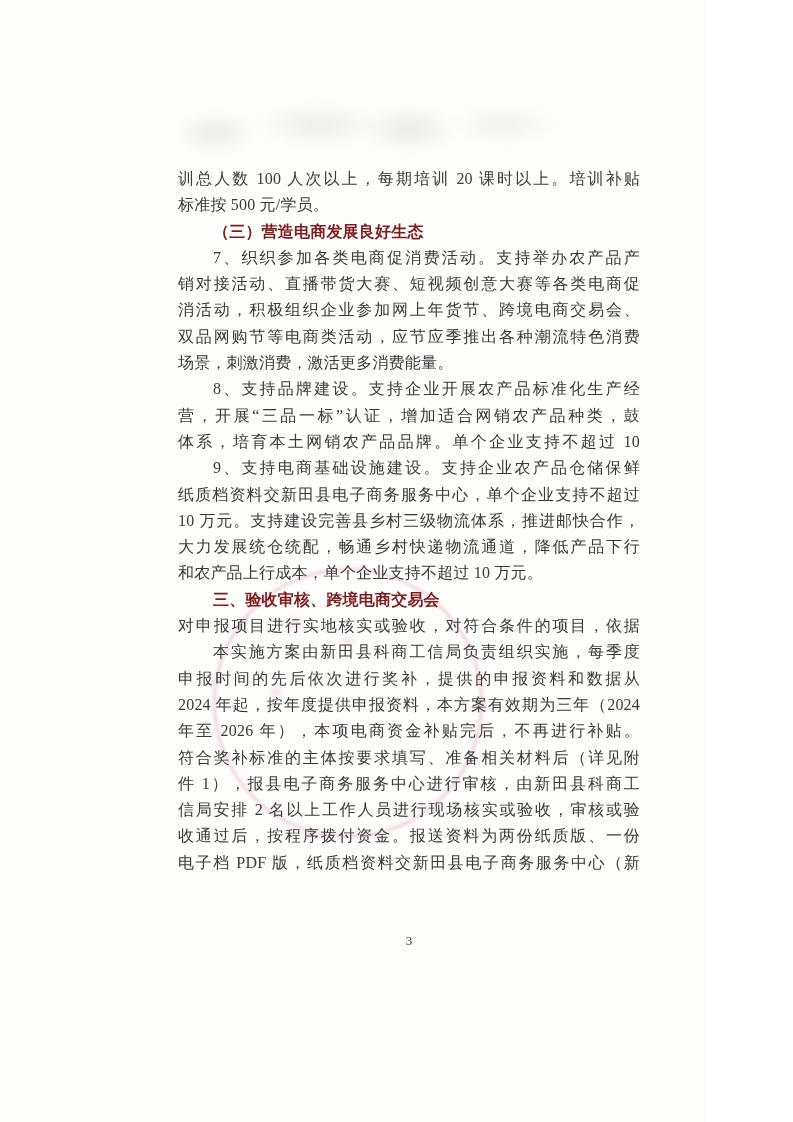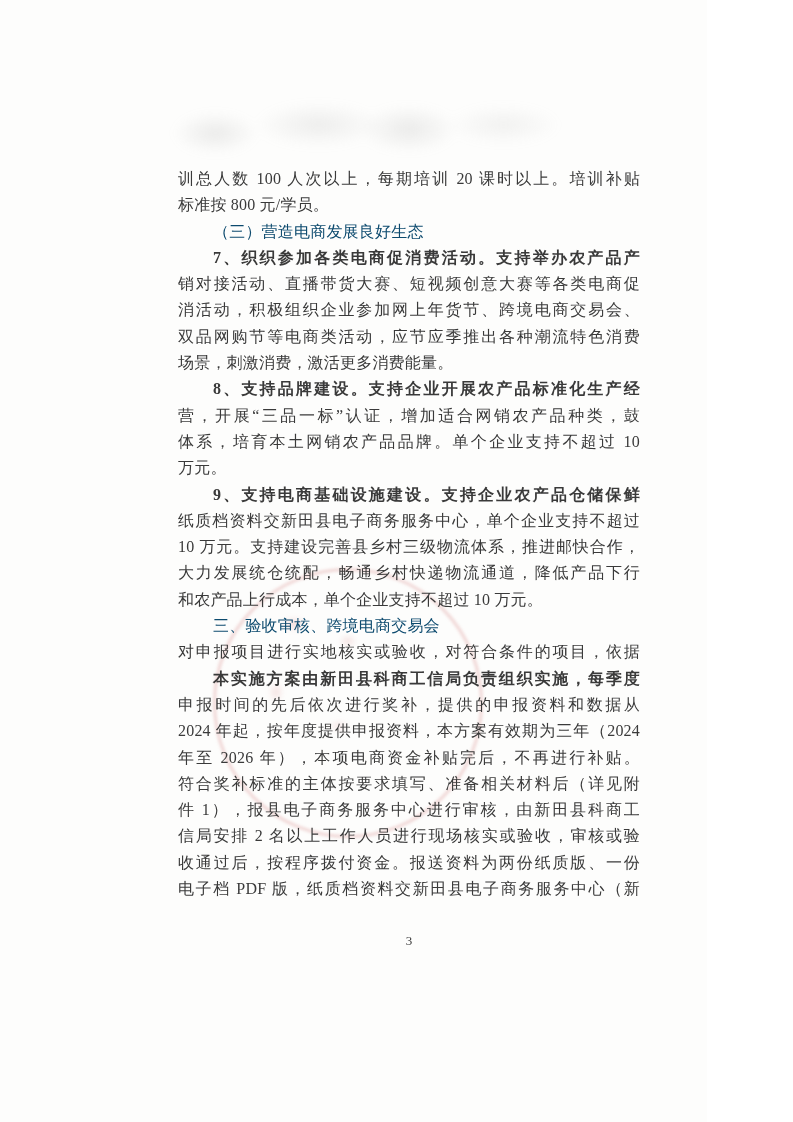--- a/index.html
+++ b/index.html
@@ -68,56 +68,54 @@
     text-align: justify;
     text-justify: inter-character;
     text-align-last: left;
     overflow: hidden;
   }
   .line.fill {
     text-align-last: justify;
   }
   .line.indent {
     padding-left: 35px;
-    font-weight: bold;
   }
   .line.heading {
-    font-weight: 400;
-    color: #0c4a6e;
+    font-weight: 700;
+    color: #7f1d1d;
   }
   .pagenum {
     position: absolute;
     left: 178px;
     top: 933px;
     width: 462px;
     text-align: center;
     font-size: 13px;
     color: #3a3a3a;
   }
 </style>
 </head>
 <body>
 
 <div class="paper">
   <div class="ghost"></div>
   <div class="stamp"></div>
   <div class="stamp-marks"></div>
   <div class="textblock" id="textblock">
       <div class="line body fill">训总人数 100 人次以上，每期培训 20 课时以上。培训补贴</div>
-      <div class="line body">标准按 800 元/学员。</div>
+      <div class="line body">标准按 500 元/学员。</div>
       <div class="line heading indent">（三）营造电商发展良好生态</div>
       <div class="line body indent fill">7、织织参加各类电商促消费活动。支持举办农产品产</div>
       <div class="line body fill">销对接活动、直播带货大赛、短视频创意大赛等各类电商促</div>
       <div class="line body fill">消活动，积极组织企业参加网上年货节、跨境电商交易会、</div>
       <div class="line body fill">双品网购节等电商类活动，应节应季推出各种潮流特色消费</div>
       <div class="line body">场景，刺激消费，激活更多消费能量。</div>
       <div class="line body indent fill">8、支持品牌建设。支持企业开展农产品标准化生产经</div>
       <div class="line body fill">营，开展“三品一标”认证，增加适合网销农产品种类，鼓</div>
       <div class="line body fill">体系，培育本土网销农产品品牌。单个企业支持不超过 10</div>
-      <div class="line body">万元。</div>
       <div class="line body indent fill">9、支持电商基础设施建设。支持企业农产品仓储保鲜</div>
       <div class="line body fill">纸质档资料交新田县电子商务服务中心，单个企业支持不超过</div>
       <div class="line body fill">10 万元。支持建设完善县乡村三级物流体系，推进邮快合作，</div>
       <div class="line body fill">大力发展统仓统配，畅通乡村快递物流通道，降低产品下行</div>
       <div class="line body">和农产品上行成本，单个企业支持不超过 10 万元。</div>
       <div class="line heading indent">三、验收审核、跨境电商交易会</div>
       <div class="line body fill">对申报项目进行实地核实或验收，对符合条件的项目，依据</div>
       <div class="line body indent fill">本实施方案由新田县科商工信局负责组织实施，每季度</div>
       <div class="line body fill">申报时间的先后依次进行奖补，提供的申报资料和数据从</div>
       <div class="line body fill">2024 年起，按年度提供申报资料，本方案有效期为三年（2024</div>

